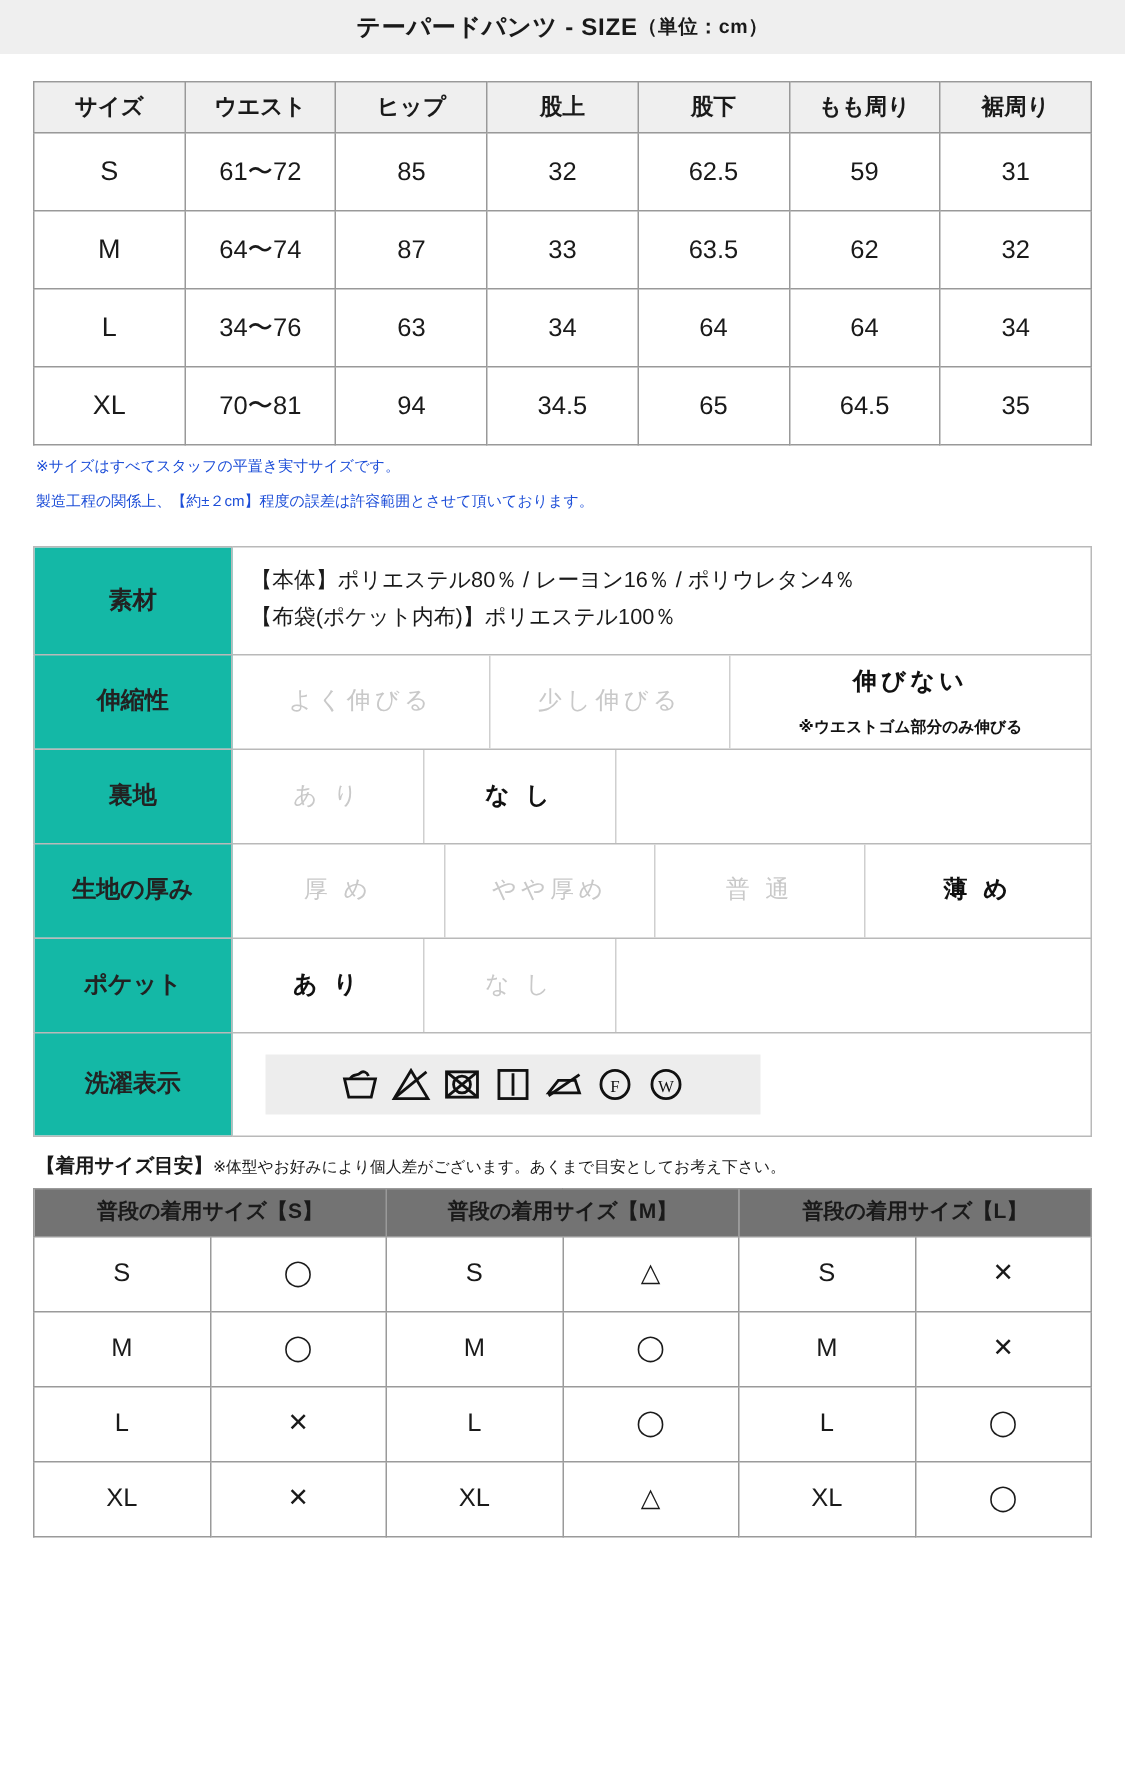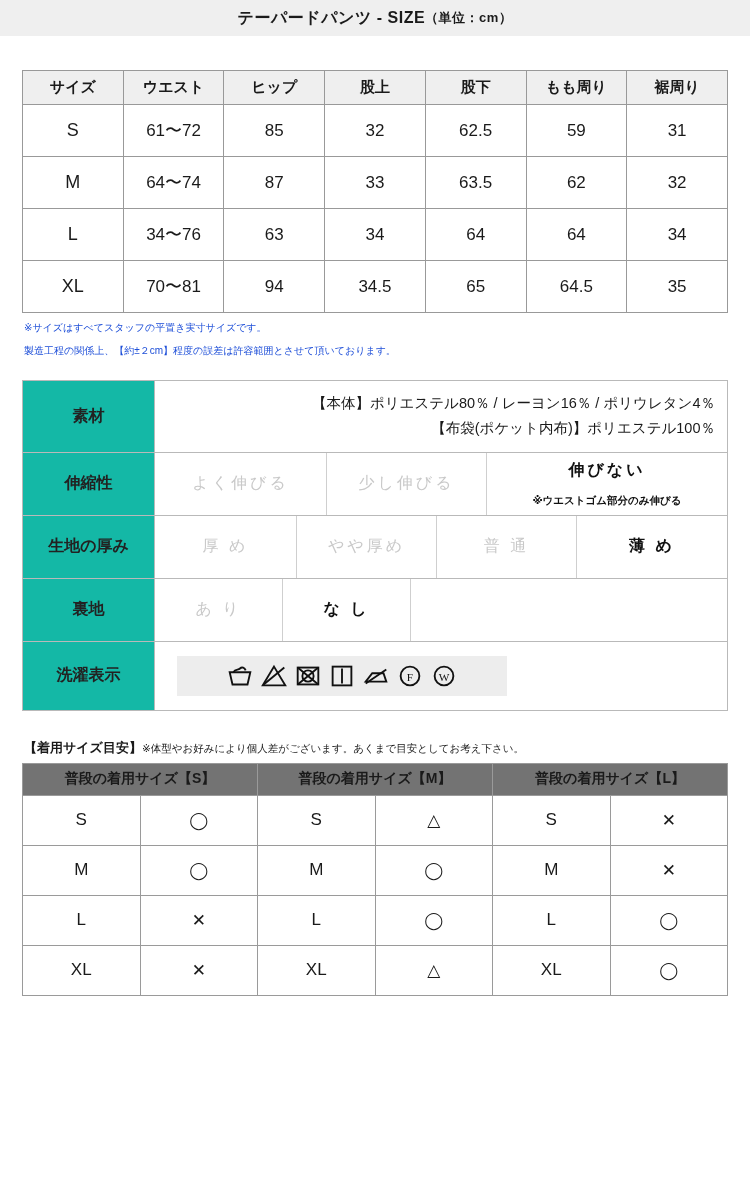--- a/index.html
+++ b/index.html
@@ -24,21 +24,21 @@
     display: flex;
     align-items: center;
     justify-content: center;
     font-size: 16px;
     font-weight: bold;
     letter-spacing: 0.5px;
   }
   .header .unit { font-size: 13px; font-weight: bold; }
 
   
-  .wrap { padding: 16px 22px; }
+  .wrap { padding: 0 22px; }
 
   table.size-table {
     width: 706px;
     margin: 18px 0 0 0;
     border-collapse: collapse;
     table-layout: fixed;
   }
   table.size-table th, table.size-table td {
     border: 1px solid #999;
     text-align: center;
@@ -80,21 +80,21 @@
     font-weight: bold;
     color: #222;
   }
   td.spec-value {
     padding: 0;
   }
   .material-lines {
     padding: 10px 12px;
     font-size: 14.5px;
     line-height: 1.75;
-    text-align: right;
+    text-align: left;
   }
   .opts {
     display: flex;
     width: 100%;
     height: 100%;
   }
   .opt {
     border-right: 1px solid #cfcfcf;
     display: flex;
     flex-direction: column;
@@ -129,21 +129,21 @@
     display: flex;
     align-items: center;
     justify-content: center;
     gap: 4px;
     max-width: 330px;
   }
   .care-icon { width: 30px; height: 30px; }
 
   
   .guide-title {
-    margin: 28px 0 6px 2px;
+    margin: 10px 0 6px 2px;
     font-size: 13px;
     font-weight: bold;
   }
   .guide-title .small {
     font-size: 10.5px;
     font-weight: normal;
   }
   table.guide {
     width: 706px;
     border-collapse: collapse;
@@ -257,54 +257,68 @@
               <div class="opt on" style="flex:1">
                 <span>伸びない</span>
                 <span class="sub">※ウエストゴム部分のみ伸びる</span>
               </div>
             </div>
           </td>
         </tr>
 
 
         <tr>
+          <td class="spec-label">裏地</td>
+          <td class="spec-value">
+            <div class="opts" style="height:62px">
+              <div class="opt" style="flex:0 0 128px">
+                <span>あ り</span>
+              </div>
+              <div class="opt on" style="flex:0 0 128px">
+                <span>な し</span>
+              </div>
+              <div class="opt spacer" style="flex:1"></div>
+            </div>
+          </td>
+        </tr>
+
+        <tr>
           <td class="spec-label">生地の厚み</td>
           <td class="spec-value">
             <div class="opts" style="height:62px">
               <div class="opt" style="flex:0 0 142px">
                 <span>厚 め</span>
               </div>
               <div class="opt" style="flex:0 0 140px">
                 <span>やや厚め</span>
               </div>
               <div class="opt" style="flex:0 0 140px">
                 <span>普 通</span>
               </div>
               <div class="opt on" style="flex:1">
                 <span>薄 め</span>
               </div>
             </div>
           </td>
         </tr>
 
         <tr>
-          <td class="spec-label">裏地</td>
+          <td class="spec-label">ポケット</td>
           <td class="spec-value">
             <div class="opts" style="height:62px">
+              <div class="opt on" style="flex:0 0 128px">
+                <span>あ り</span>
+              </div>
               <div class="opt" style="flex:0 0 128px">
-                <span>あ り</span>
-              </div>
-              <div class="opt on" style="flex:0 0 128px">
                 <span>な し</span>
               </div>
               <div class="opt spacer" style="flex:1"></div>
             </div>
           </td>
         </tr>
-
 
         <tr class="care-row">
           <td class="spec-label">洗濯表示</td>
           <td class="spec-value">
             <div class="care-box">
               <svg class="care-icon" viewBox="0 0 32 32">
                 <path d="M5 12 h22 l-3 13 h-16 z" fill="none" stroke="#111" stroke-width="2"></path>
                 <path d="M9 12 c2 -4 5 -2 7 -4 c2 -2 5 -1 6 2" fill="none" stroke="#111" stroke-width="2"></path>
               </svg>
               <svg class="care-icon" viewBox="0 0 32 32">

